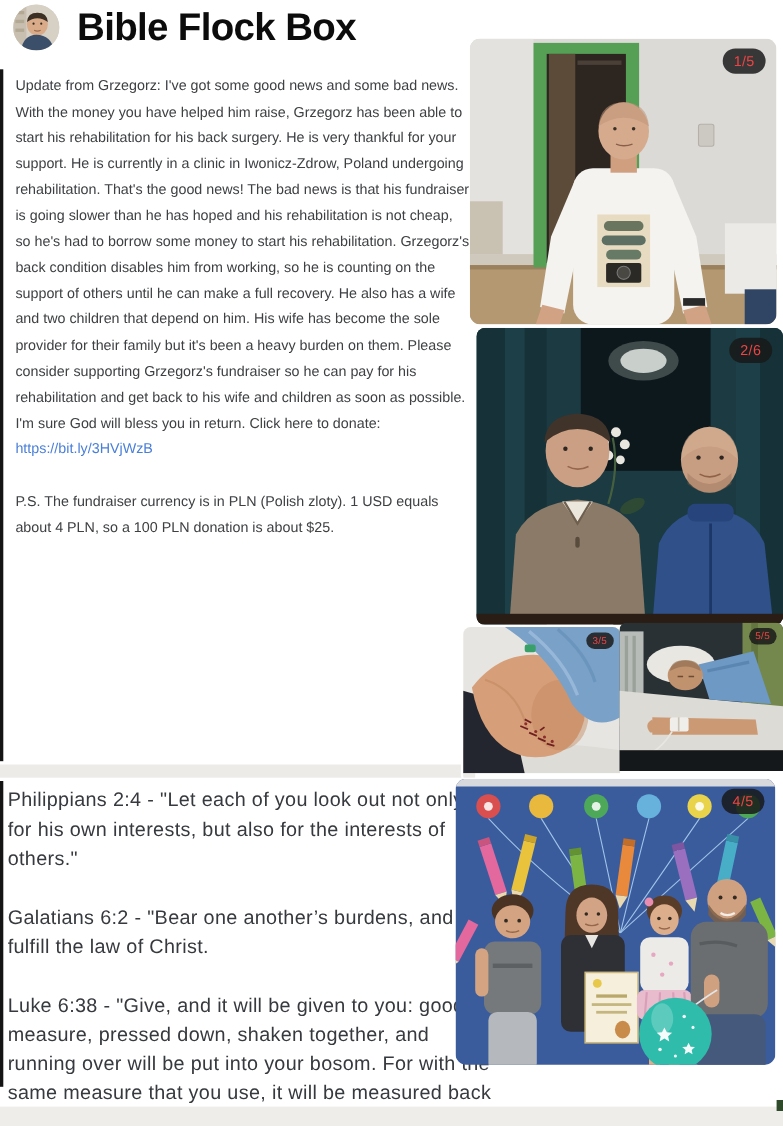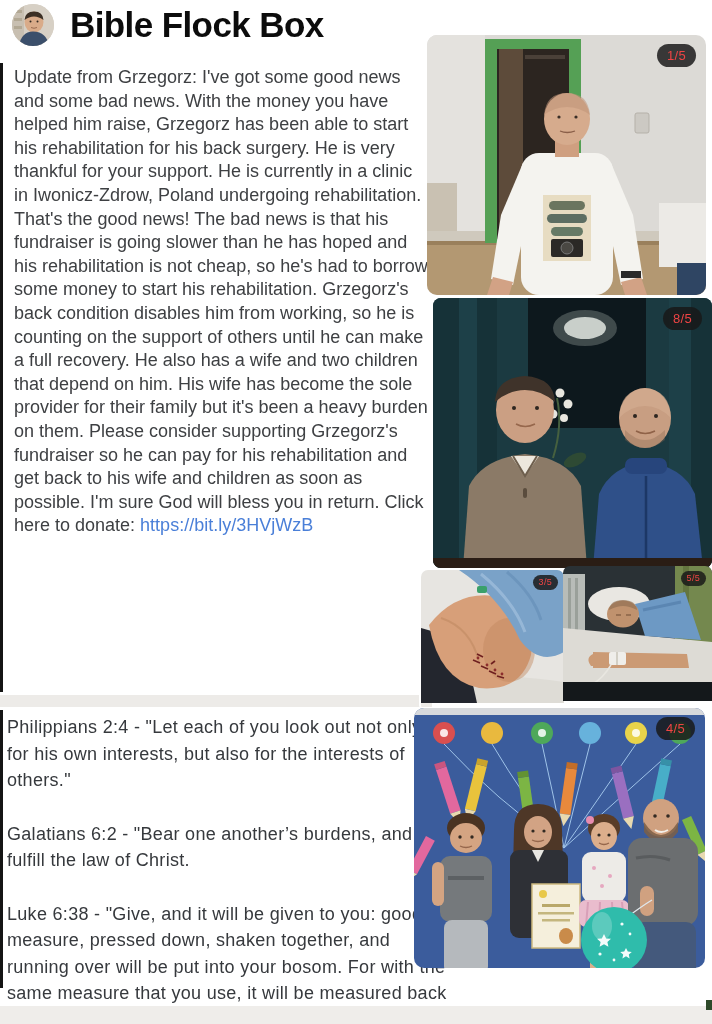--- a/index.html
+++ b/index.html
@@ -10,21 +10,21 @@
   .edge-line{position:absolute;left:0;width:3px;background:#141414;}
   .edge-seg1{top:63px;height:629px;}
   .edge-seg2{top:710px;height:278px;}
 
   
   .header{position:absolute;left:12px;top:4px;display:flex;align-items:center;gap:16px;}
   .avatar{width:42px;height:42px;border-radius:50%;overflow:hidden;flex:0 0 auto;background:#d6cfc4;}
   .channel-title{font-size:35px;font-weight:700;color:#0c0c0c;letter-spacing:-0.6px;}
 
   
-  .post-text{position:absolute;left:14px;top:66px;width:414px;font-size:18px;line-height:23.6px;
+  .post-text{position:absolute;left:14px;top:66px;width:414px;font-size:13px;line-height:23.6px;
              color:#3e4043;}
   .post-text p{margin:0;}
   .post-text .ps{margin-top:24px;}
   .donate-link{color:#4a7fd8;cursor:pointer;}
 
   
   .section-gap{position:absolute;left:0;top:695px;width:432px;height:12px;background:#edebe8;}
 
   
   .verses{position:absolute;left:7px;top:714px;width:440px;font-size:18px;line-height:26.5px;
@@ -72,20 +72,21 @@
         <path d="M19,23.5 Q22,25 25,23.5" stroke="#9a6c50" stroke-width="1" fill="none"></path>
         <path d="M7,42 Q9,28 21,27.5 Q35,28 37,42 Z" fill="#3b4f6b"></path>
       </svg>
     </div>
     <div class="channel-title">Bible Flock Box</div>
   </div>
 
   <div class="post-text">
     <p><span>Update from Grzegorz: I've got some good news and some bad news. With the money you have helped him raise, Grzegorz has been able to start his rehabilitation for his back surgery. He is very thankful for your support. He is currently in a clinic in Iwonicz-Zdrow, Poland undergoing rehabilitation. That's the good news! The bad news is that his fundraiser is going slower than he has hoped and his rehabilitation is not cheap, so he's had to borrow some money to start his rehabilitation. Grzegorz's back condition disables him from working, so he is counting on the support of others until he can make a full recovery. He also has a wife and two children that depend on him. His wife has become the sole provider for their family but it's been a heavy burden on them. Please consider supporting Grzegorz's fundraiser so he can pay for his rehabilitation and get back to his wife and children as soon as possible. I'm sure God will bless you in return.</span>
       <span>Click here to donate: </span><span class="donate-link">https://bit.ly/3HVjWzB</span></p>
+    <p class="ps">P.S. The fundraiser currency is in PLN (Polish zloty). 1 USD equals about 4 PLN, so a 100 PLN donation is about $25.</p>
   </div>
 
   <div class="section-gap"></div>
 
   <div class="verses">
     <p>Philippians 2:4 - "Let each of you look out not only for his own interests, but also for the interests of others."</p>
     <p>Galatians 6:2 - "Bear one another’s burdens, and so fulfill the law of Christ.</p>
     <p>Luke 6:38 - "Give, and it will be given to you: good measure, pressed down, shaken together, and running over will be put into your bosom. For with the same measure that you use, it will be measured back to you."</p>
   </div>
 
@@ -165,21 +166,21 @@
       <rect x="192" y="160" width="42" height="16" rx="7" fill="#27457c"></rect>
       <path d="M213,178 L213,270" stroke="#1c3766" stroke-width="2.5"></path>
       <ellipse cx="212" cy="120" rx="26" ry="30" fill="#c89e82"></ellipse>
       <path d="M186,120 Q187,92 212,90 Q237,92 238,120 Q226,108 212,108 Q198,108 186,120 Z" fill="#d8b295" opacity="0.5"></path>
       <path d="M192,132 Q212,152 232,132 L232,142 Q212,158 192,142 Z" fill="#8a6850" opacity="0.35"></path>
       <circle cx="202" cy="118" r="2" fill="#2e2620"></circle>
       <circle cx="223" cy="118" r="2" fill="#2e2620"></circle>
       <path d="M203,133 Q212,138 222,133" stroke="#8f6248" stroke-width="1.5" fill="none"></path>
       <rect x="0" y="260" width="279" height="10" fill="#2a1d15"></rect>
     </svg>
-    <div class="badge">8/5</div>
+    <div class="badge">2/6</div>
   </div>
 
   <div class="photo photo3" title="close-up of back surgery scar under blue hospital gown">
     <svg width="143" height="133" viewBox="0 0 143 133">
       <rect width="143" height="133" fill="#e7e5e1"></rect>
       <path d="M0,110 Q60,100 143,112 L143,133 L0,133 Z" fill="#dedcd6"></path>
       <polygon points="0,58 42,70 56,133 0,133" fill="#23262e"></polygon>
       <path d="M8,55 Q38,16 85,28 Q116,40 110,85 Q100,122 58,118 Q18,110 8,55 Z" fill="#d79f79"></path>
       <ellipse cx="88" cy="80" rx="26" ry="32" fill="#c28760" opacity="0.45"></ellipse>
       <path d="M20,48 Q50,58 58,92" stroke="#c08a63" stroke-width="2" fill="none" opacity="0.6"></path>

